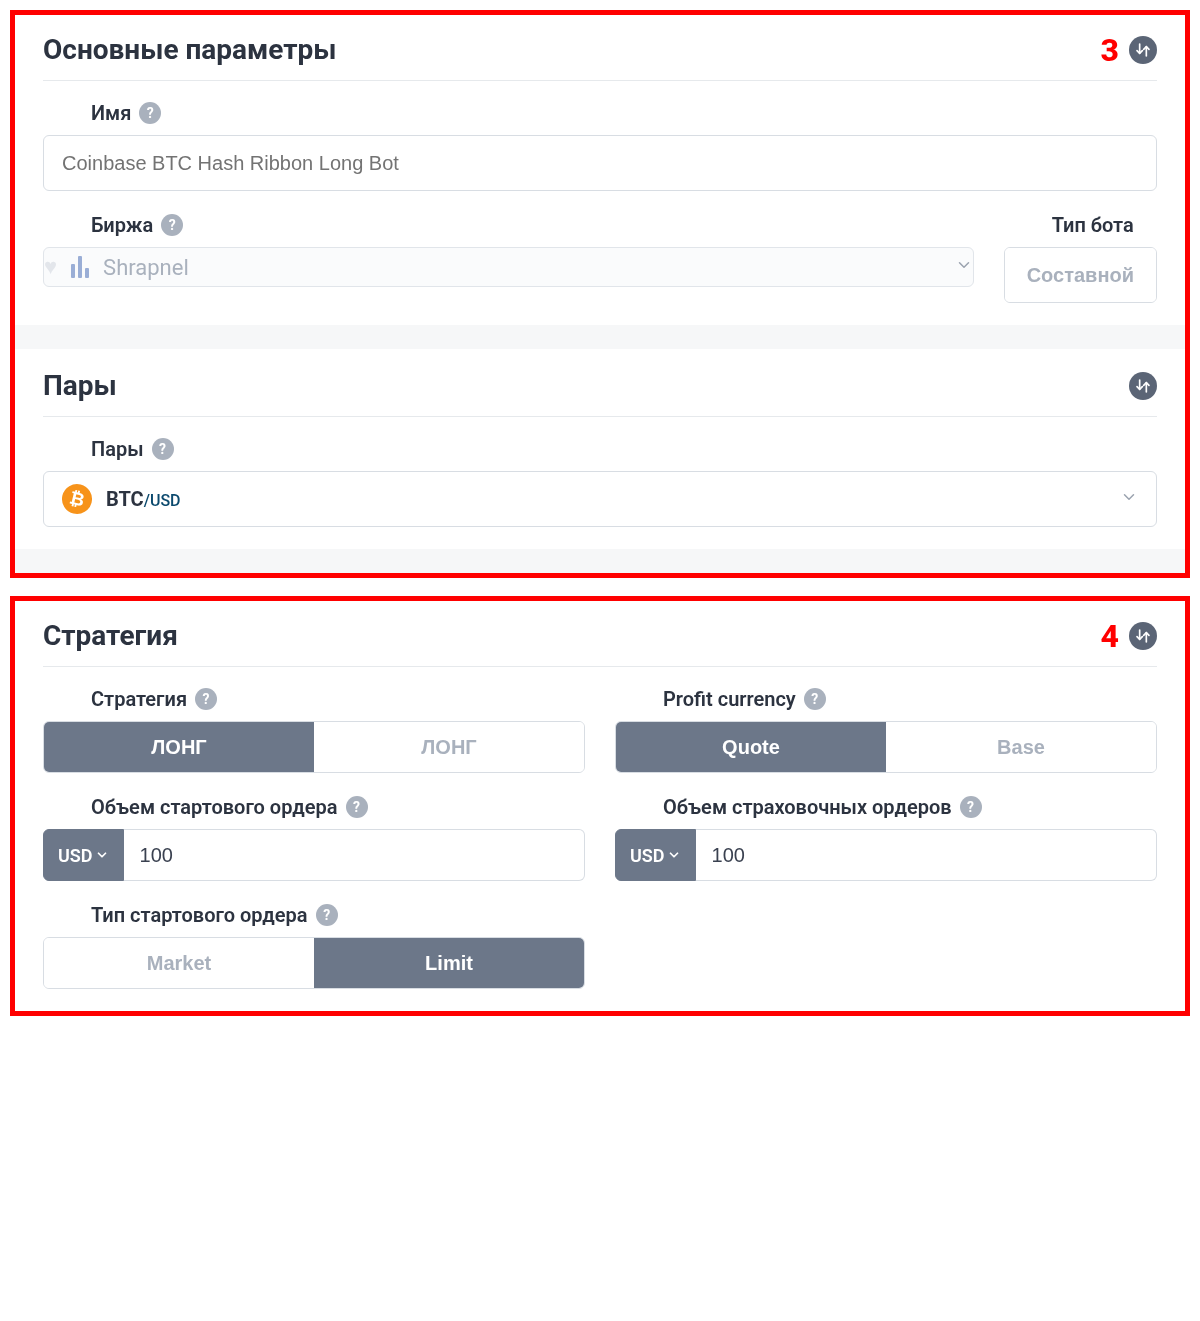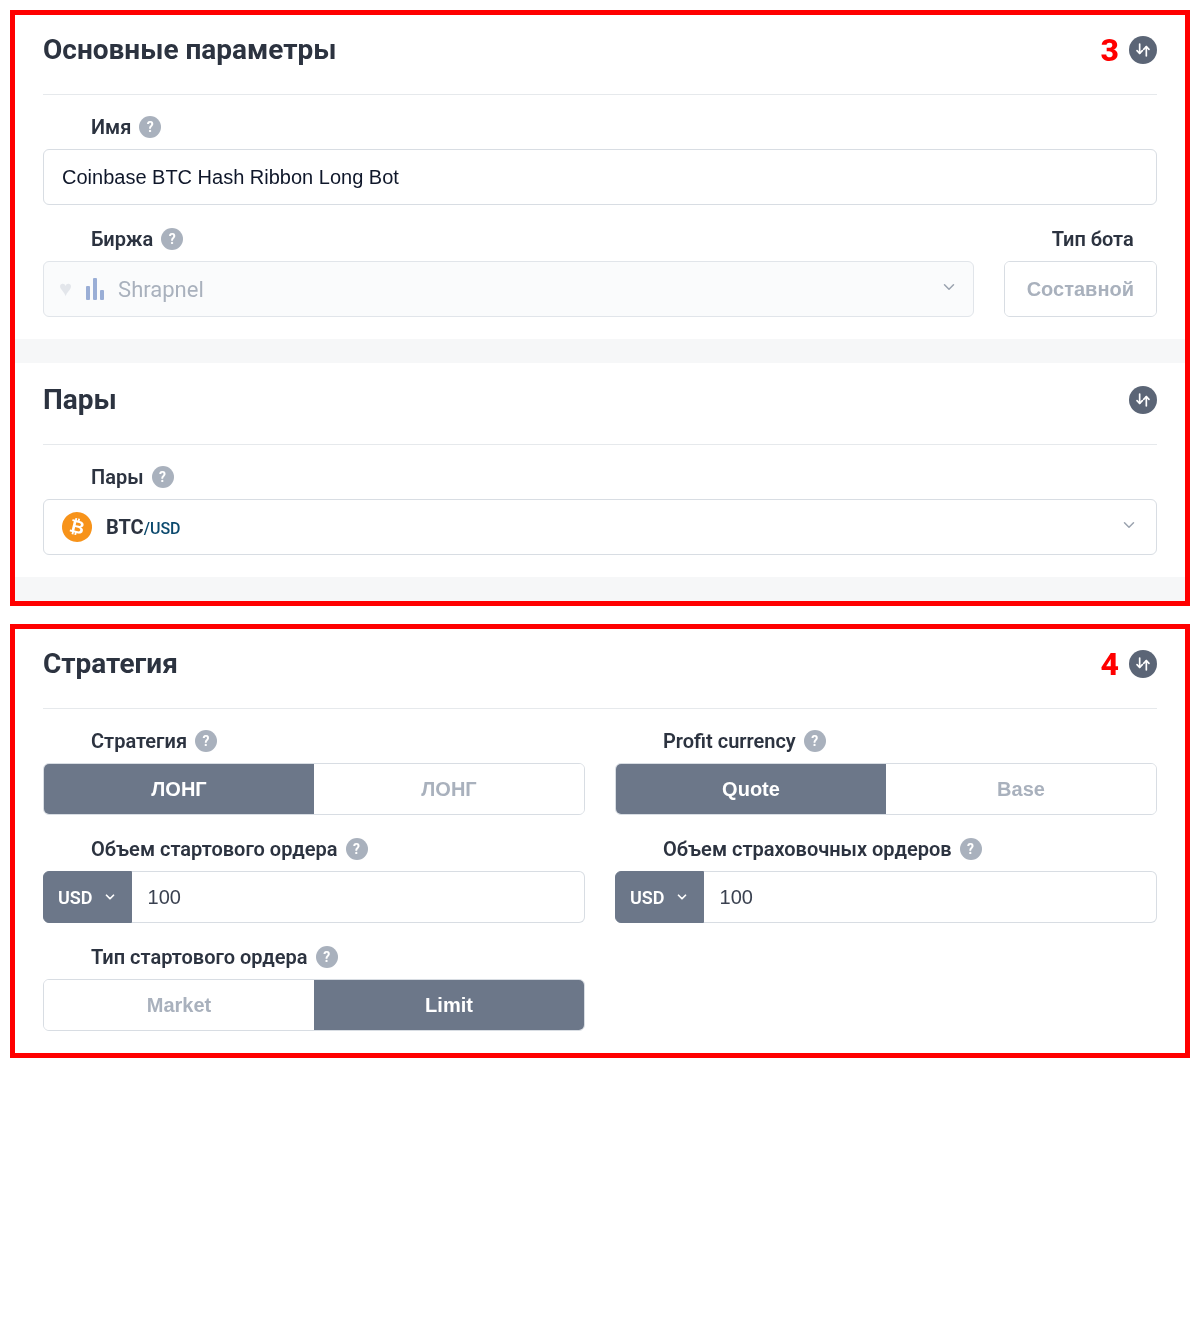--- a/index.html
+++ b/index.html
@@ -17,21 +17,21 @@
   .section {
     background: #fff;
     padding: 18px 28px 22px 28px;
   }
   .section + .gap { height: 24px; background: #f6f7f8; }
   .section-header {
     display: flex;
     align-items: center;
     justify-content: space-between;
     border-bottom: 1px solid #e6e9ec;
-    padding-bottom: 28px;
+    padding-bottom: 14px;
     margin-bottom: 20px;
   }
   .section-title {
     font-size: 28px;
     font-weight: 700;
     color: #2c3340;
   }
   .header-right {
     display: flex;
     align-items: center;
@@ -77,38 +77,38 @@
     font-weight: 700;
     cursor: pointer;
   }
   .text-input {
     width: 100%;
     height: 56px;
     border: 1px solid #d8dde3;
     border-radius: 6px;
     padding: 0 18px;
     font-size: 20px;
-    color: #0f172a;
+    color: #737373;
   }
   .row {
     display: flex;
     gap: 30px;
     margin-bottom: 22px;
   }
   .col { flex: 1; }
   .col-auto { flex: 0 0 auto; }
   .row:last-child { margin-bottom: 0; }
   .select-box {
-    height: 56px;
+    height: 40px;
     border: 1px solid #e1e5ea;
     border-radius: 6px;
     background: #fafbfc;
     display: flex;
     align-items: center;
-    padding: 0 15px;
+    padding: 0 0;
     gap: 14px;
     cursor: pointer;
     position: relative;
   }
   .heart-icon {
     color: #e3e6eb;
     font-size: 22px;
   }
   .exchange-bars {
     display: inline-flex;
@@ -196,21 +196,21 @@
   }
   .pair-spacer { flex: 1; }
   .currency-select {
     height: 52px;
     background: #6c7789;
     color: #fff;
     border-radius: 6px 0 0 6px;
     display: flex;
     align-items: center;
     padding: 0 14px;
-    gap: 10px;
+    gap: 2px;
     font-size: 18px;
     font-weight: 600;
     cursor: pointer;
     border: 1px solid #6c7789;
   }
   .currency-select svg { width: 14px; height: 14px; }
   .amount-input {
     height: 52px;
     border: 1px solid #d8dde3;
     border-left: none;

